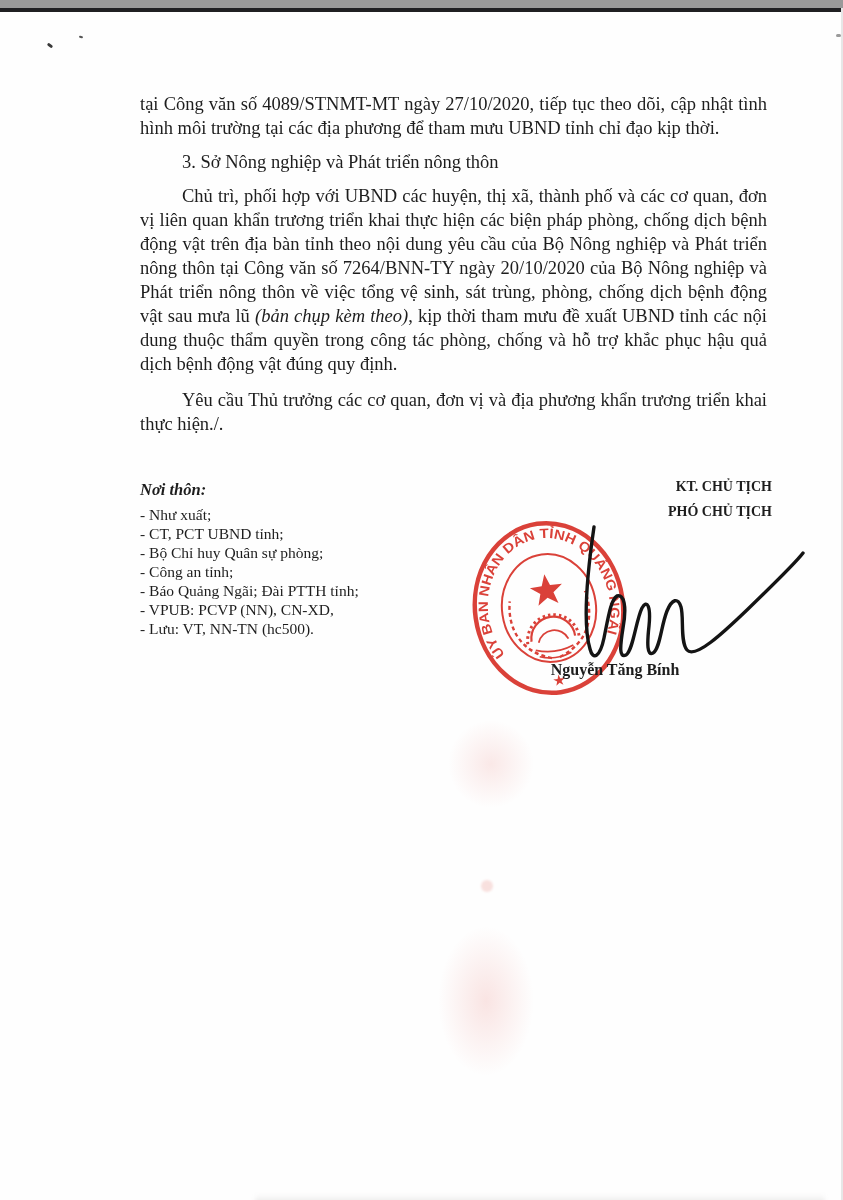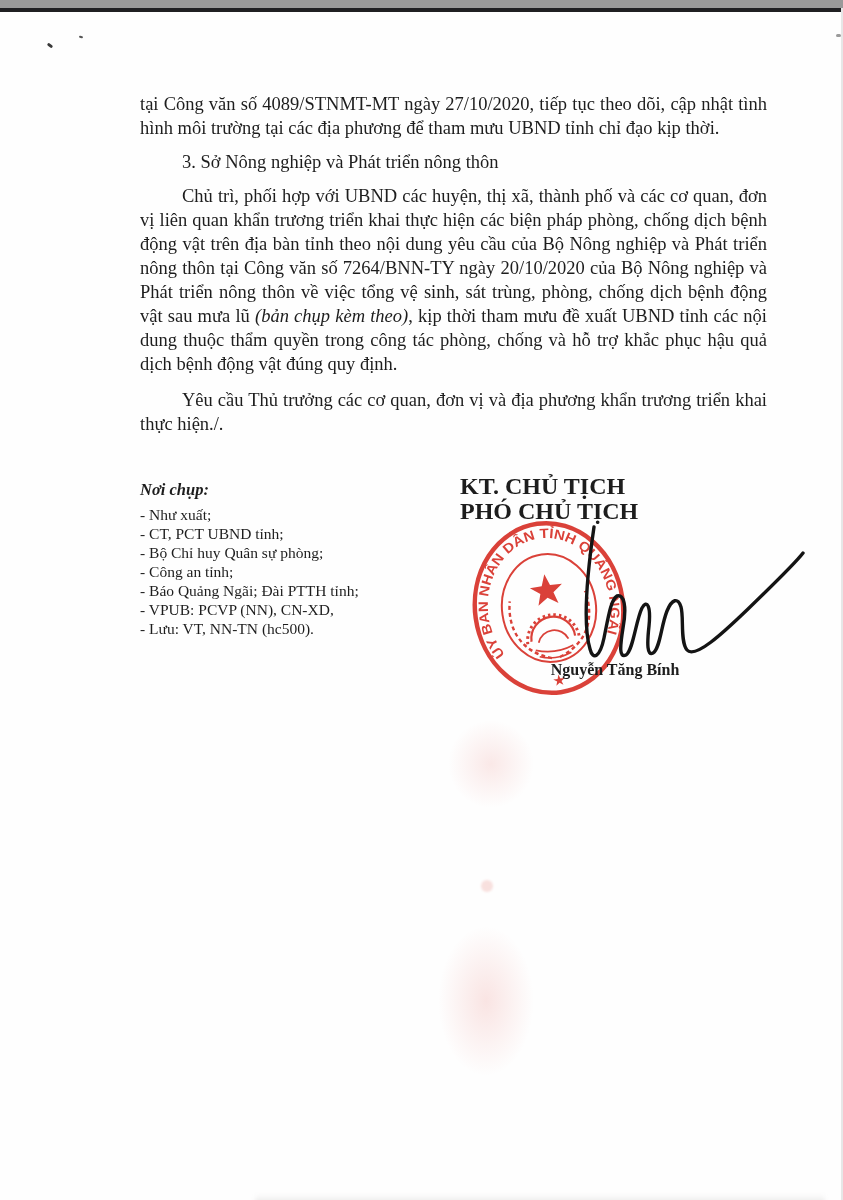--- a/index.html
+++ b/index.html
@@ -41,22 +41,22 @@
   .mt{margin-top:10px !important;}
   .mt2{margin-top:12px !important;}
   .it{font-style:italic;}
 
   
   .recipients{position:absolute;left:140px;top:472px;width:300px;}
   .recipients .label{font-size:16.5px;font-weight:bold;font-style:italic;margin-bottom:5px;}
   .recipients .item{font-size:15.5px;line-height:19px;}
 
   
-  .sig-titles{position:absolute;left:460px;top:466px;width:350px;text-align:left;
-    font-size:24px;font-weight:bold;line-height:25px;}
+  .sig-titles{position:absolute;left:422px;top:466px;width:350px;text-align:right;
+    font-size:14px;font-weight:bold;line-height:25px;}
   .signer-name{position:absolute;left:440px;top:653px;width:350px;text-align:center;
     font-size:16px;font-weight:bold;}
   .seal-sig{position:absolute;left:430px;top:455px;width:400px;height:245px;}
 </style>
 </head>
 <body>
 
 <div class="page">
 
   <div class="scan-top-line"></div>
@@ -70,21 +70,21 @@
   <div class="bleed-3"></div>
 
   <div class="body-text">
     <p>tại Công văn số 4089/STNMT-MT ngày 27/10/2020, tiếp tục theo dõi, cập nhật tình hình môi trường tại các địa phương để tham mưu UBND tỉnh chỉ đạo kịp thời.</p>
     <p class="p-indent mt">3. Sở Nông nghiệp và Phát triển nông thôn</p>
     <p class="p-indent mt"><span>Chủ trì, phối hợp với UBND các huyện, thị xã, thành phố và các cơ quan, đơn vị liên quan khẩn trương triển khai thực hiện các biện pháp phòng, chống dịch bệnh động vật trên địa bàn tỉnh theo nội dung yêu cầu của Bộ Nông nghiệp và Phát triển nông thôn tại Công văn số 7264/BNN-TY ngày 20/10/2020 của Bộ Nông nghiệp và Phát triển nông thôn về việc tổng vệ sinh, sát trùng, phòng, chống dịch bệnh động vật sau mưa lũ </span><span class="it">(bản chụp kèm theo)</span><span>, kịp thời tham mưu đề xuất UBND tỉnh các nội dung thuộc thẩm quyền trong công tác phòng, chống và hỗ trợ khắc phục hậu quả dịch bệnh động vật đúng quy định.</span></p>
     <p class="p-indent mt2">Yêu cầu Thủ trưởng các cơ quan, đơn vị và địa phương khẩn trương triển khai thực hiện./.</p>
   </div>
 
   <div class="recipients">
-    <div class="label">Nơi chụp:</div>
+    <div class="label">Nơi thôn:</div>
     <div class="item">- Như xuất;</div>
     <div class="item">- CT, PCT UBND tỉnh;</div>
     <div class="item">- Bộ Chỉ huy Quân sự phòng;</div>
     <div class="item">- Công an tỉnh;</div>
     <div class="item">- Báo Quảng Ngãi; Đài PTTH tỉnh;</div>
     <div class="item">- VPUB: PCVP (NN), CN-XD,</div>
     <div class="item">- Lưu: VT, NN-TN (hc500).</div>
   </div>
 
   <div class="sig-titles">

